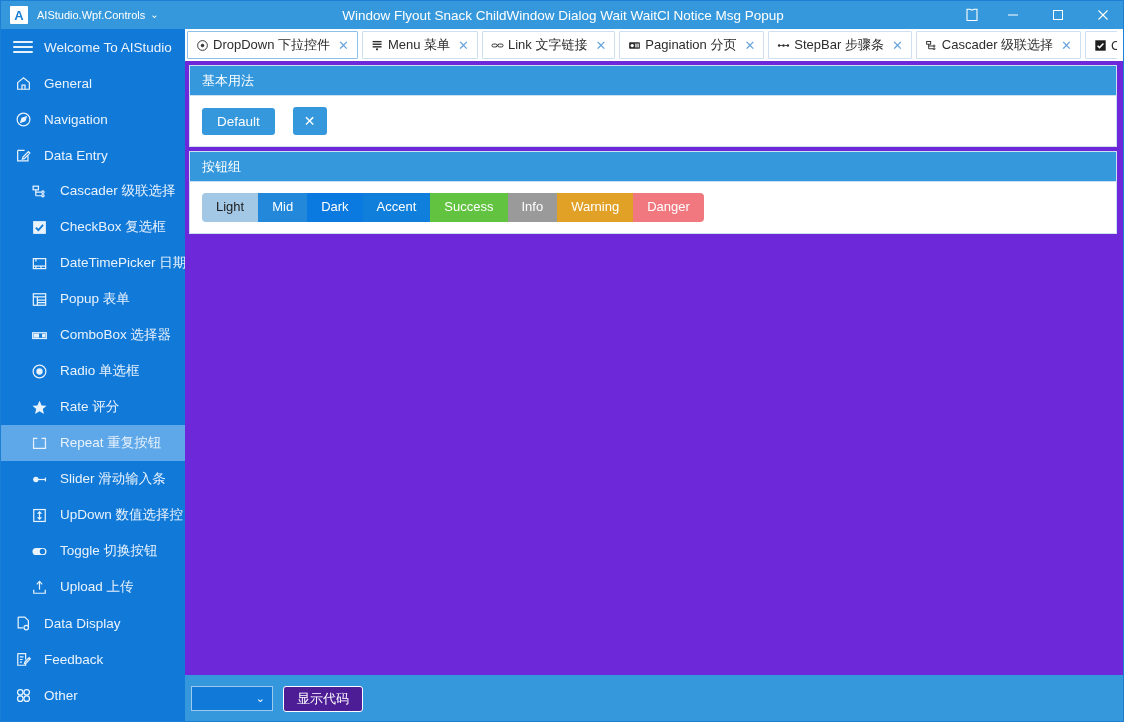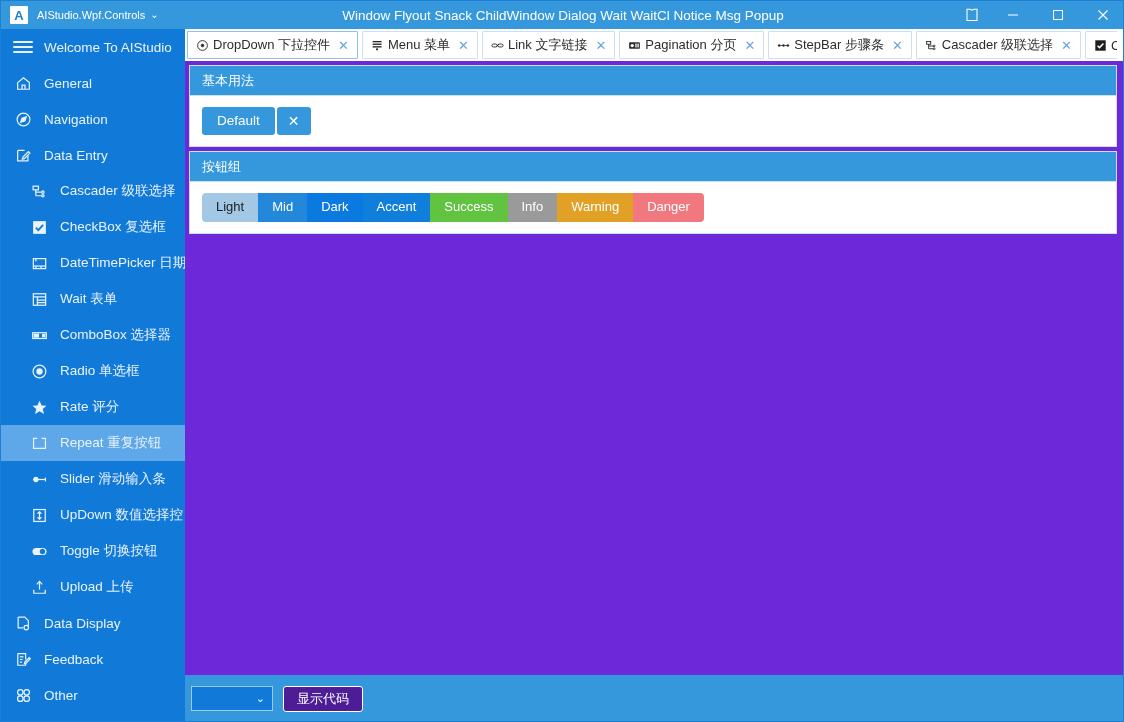--- a/index.html
+++ b/index.html
@@ -135,21 +135,21 @@
   }
 
   .btn {
     border: none; border-radius: 3px;
     font-family: inherit; font-size: 13.5px;
     padding: 7px 15px; color: #ffffff;
     background: #3598dc; cursor: pointer;
     line-height: 1;
   }
   .btn.icon-only { padding: 7px 11px; font-size: 14px; }
-  .row-btns { display: flex; align-items: center; gap: 2px; }
+  .row-btns { display: flex; align-items: flex-end; gap: 18px; }
 
   .btn-group { display: inline-flex; border-radius: 4px; overflow: hidden; }
   .btn-group > button {
     border: none; font-family: inherit; font-size: 13px;
     padding: 7px 14px; cursor: pointer; line-height: 1.15;
   }
 
   
   .bottombar {
     position: absolute; left: 184px; top: 674px;
@@ -282,21 +282,21 @@
           </span>
           <span class="lbl">DateTimePicker 日期</span>
         </div>
         <div class="side-item child">
           <span class="ico">
             <svg width="17" height="17" viewBox="0 0 16 16" fill="none" stroke="#e9f3fd" stroke-width="1.15">
               <rect x="2.2" y="2.6" width="11.6" height="10.8"></rect>
               <path d="M2.2 5.6 H13.8 M6 5.6 V13.4 M6 8.5 H13.8 M6 11 H13.8"></path>
             </svg>
           </span>
-          <span class="lbl">Wait 表单</span>
+          <span class="lbl">Popup 表单</span>
         </div>
         <div class="side-item child">
           <span class="ico">
             <svg width="17" height="17" viewBox="0 0 16 16" fill="none" stroke="#e9f3fd" stroke-width="1.15">
               <rect x="1.6" y="5.4" width="12.8" height="5.4"></rect>
               <rect x="3" y="6.8" width="4" height="2.6" fill="#e9f3fd"></rect>
               <rect x="11" y="7" width="2" height="2.2" fill="#e9f3fd"></rect>
             </svg>
           </span>
           <span class="lbl">ComboBox 选择器</span>

